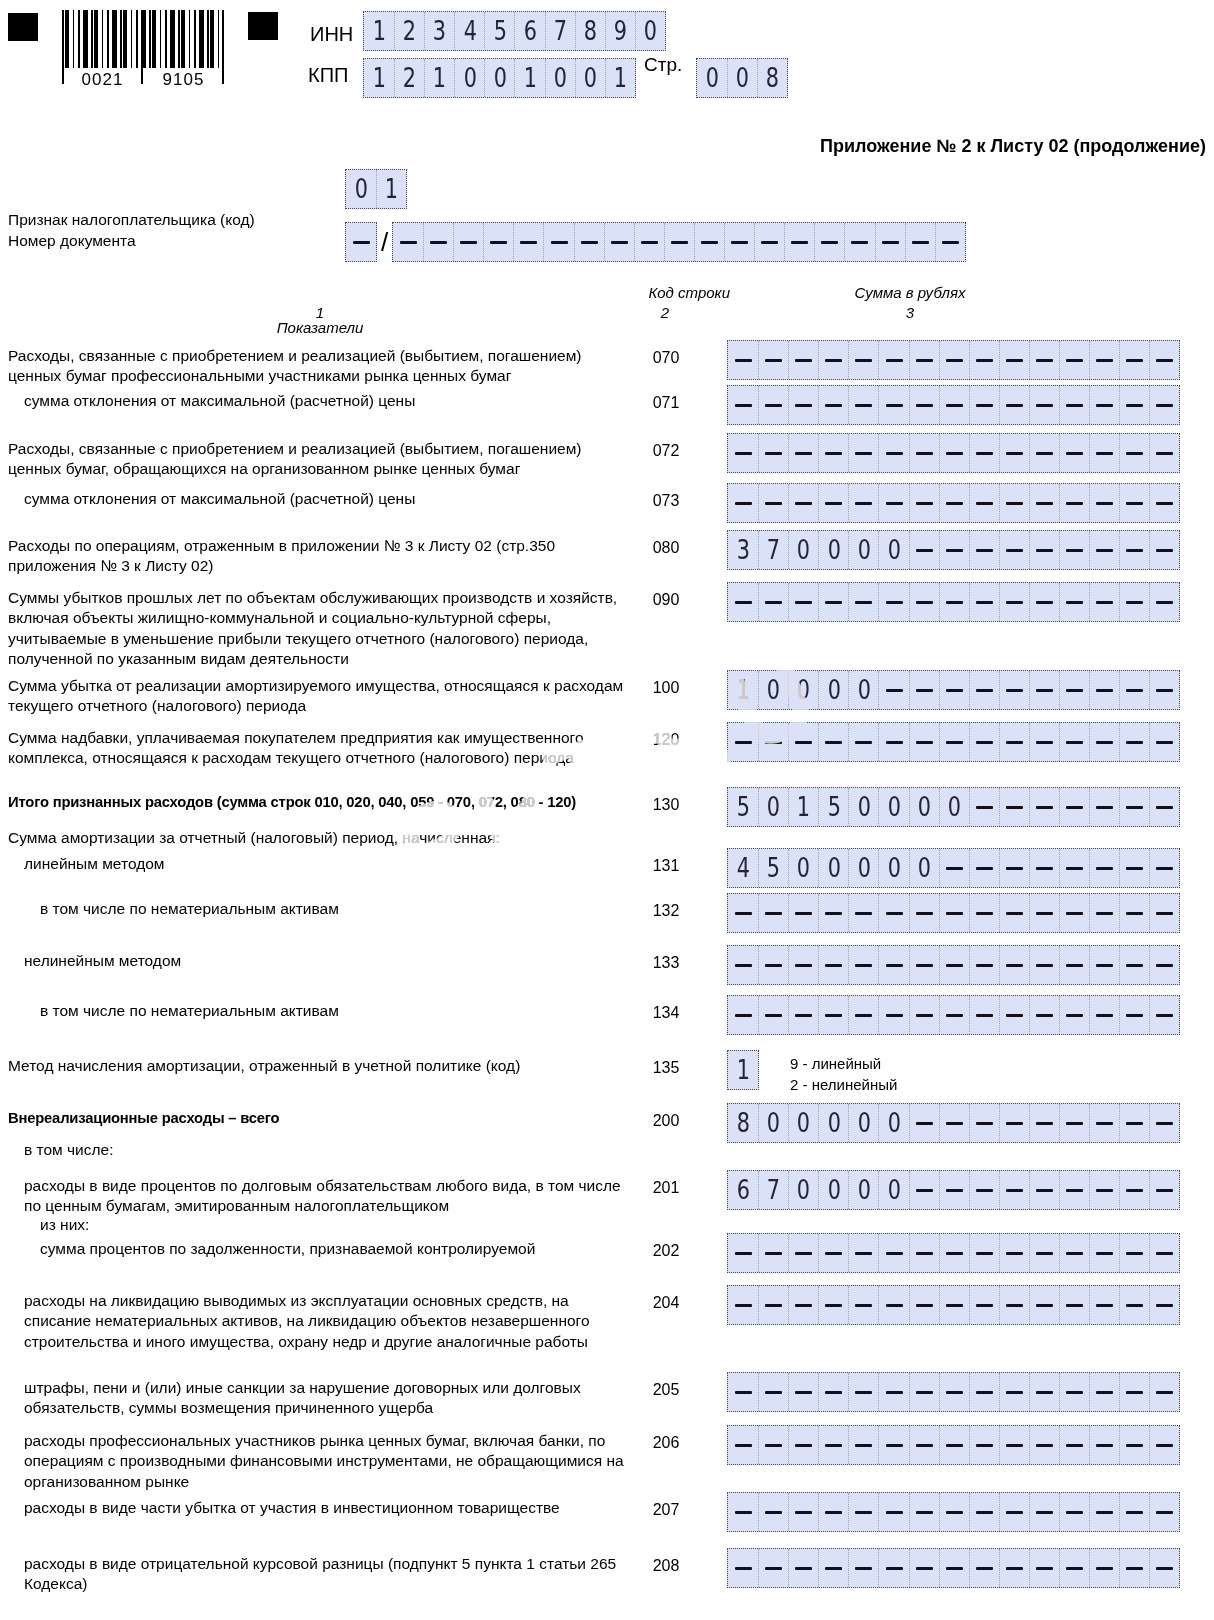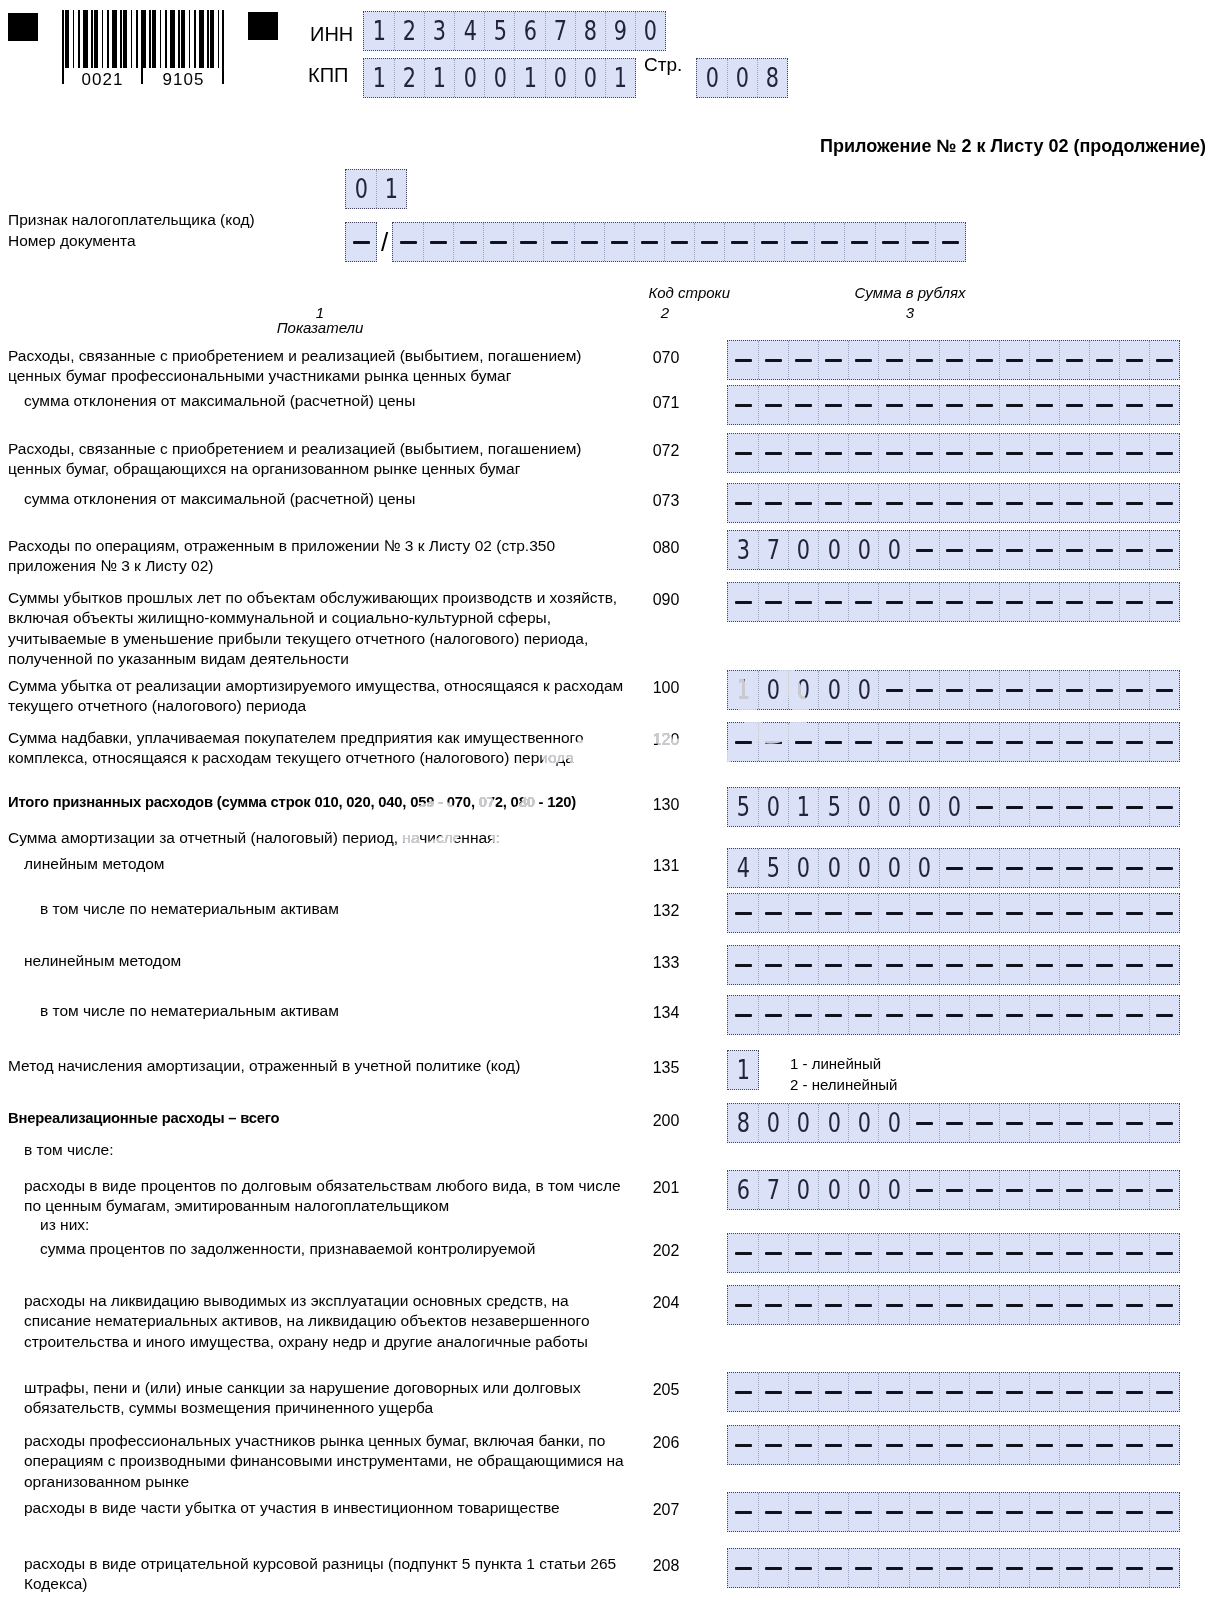--- a/index.html
+++ b/index.html
@@ -908,21 +908,21 @@
       </div>
       <div class="row">
         <div class="lbl">Метод начисления амортизации, отраженный в учетной политике (код)</div>
         <div class="code">135</div>
         <div class="cellfield">
           <span class="cell">
             <span class="ch">1</span>
           </span>
         </div>
         <div class="note">
-          <div>1 - линейный</div>
+          <div>9 - линейный</div>
           <div>2 - нелинейный</div>
         </div>
       </div>
       <div class="row">
         <div class="lbl bold">Внереализационные расходы – всего</div>
         <div class="code">200</div>
         <div class="cellfield">
           <span class="cell">
             <span class="ch">8</span>
           </span>

